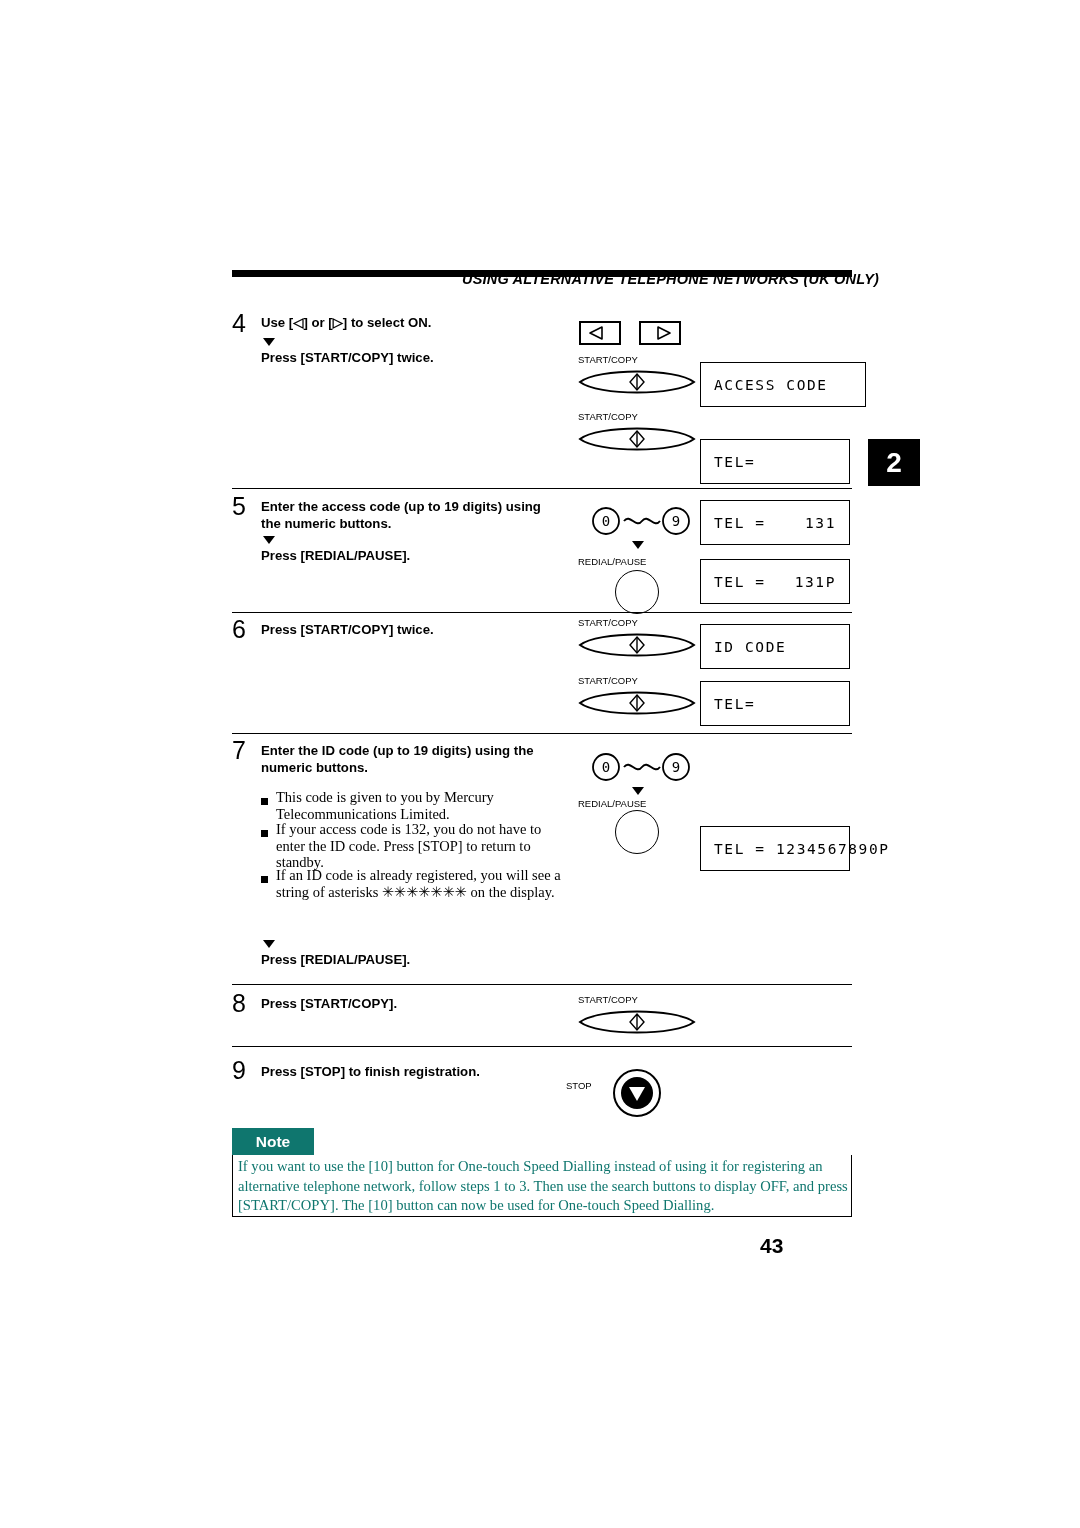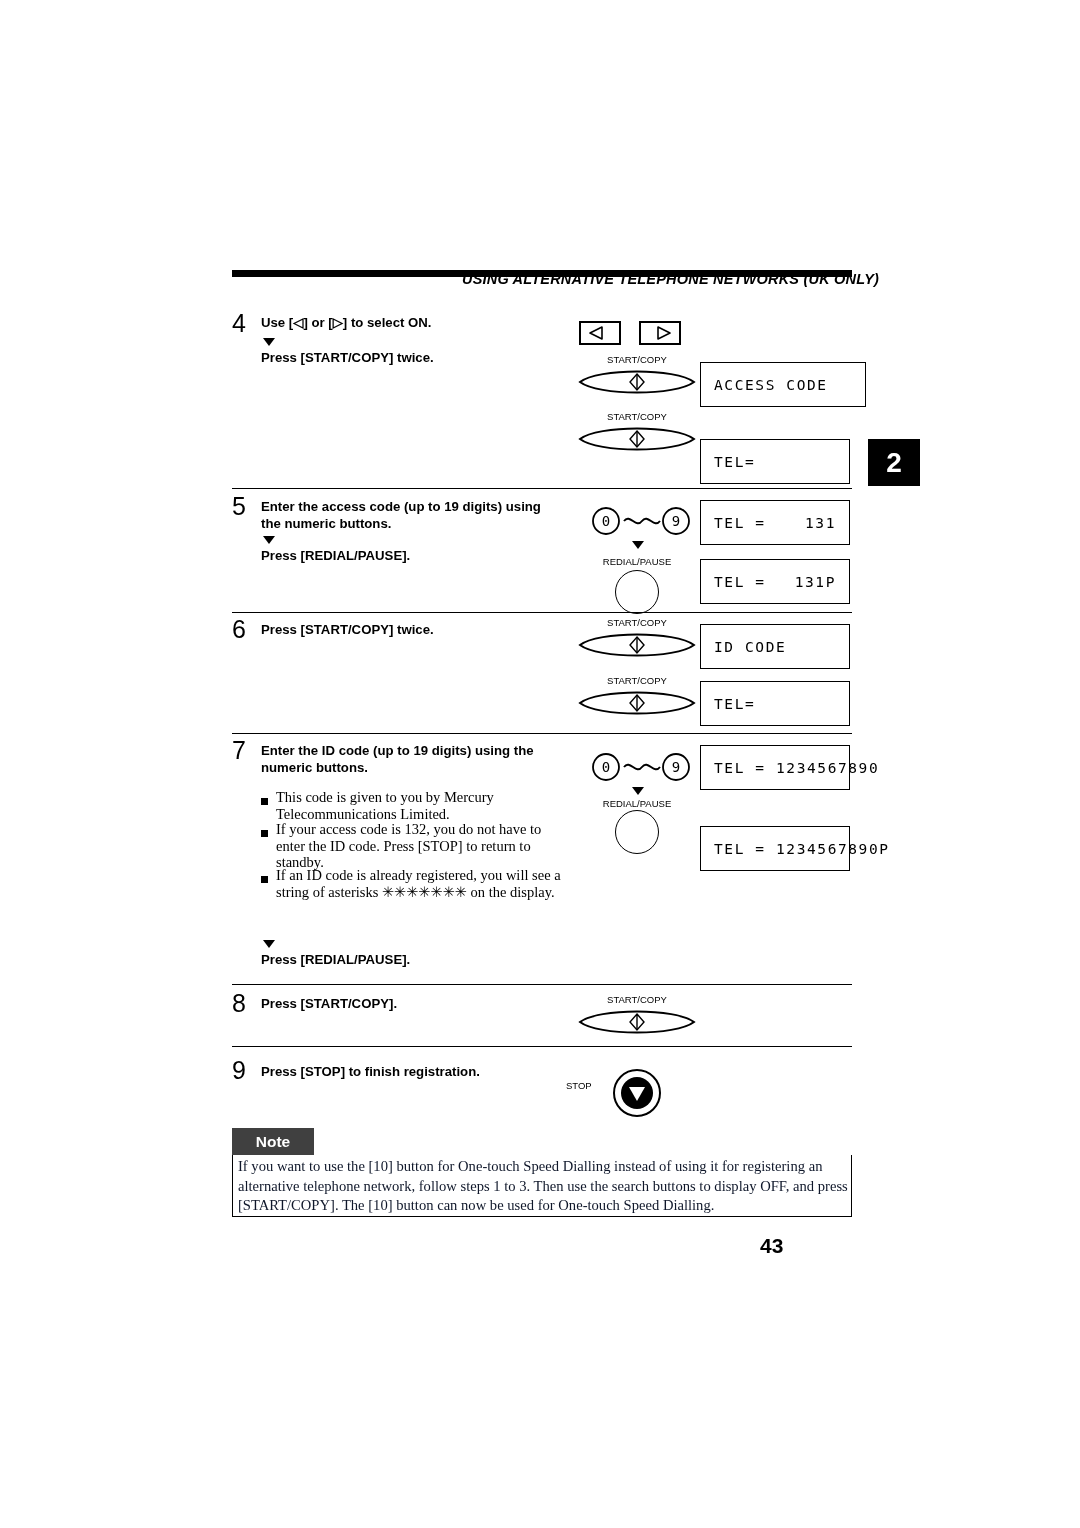--- a/index.html
+++ b/index.html
@@ -138,21 +138,21 @@
     white-space: pre;
   }
 
   
   .keylabel {
     position: absolute;
     font-family: "Liberation Sans", sans-serif;
     font-size: 9.5px;
     color: #000;
     white-space: nowrap;
-    text-align: center;
+    text-align: left;
   }
 
   
   .lens {
     position: absolute;
     width: 118px;
     height: 28px;
   }
   .lens svg { display: block; }
 
@@ -172,21 +172,21 @@
     height: 30px;
   }
 
   
   .note-tab {
     position: absolute;
     left: 232px;
     top: 1128px;
     width: 82px;
     height: 27px;
-    background: #404040;
+    background: #0f766e;
   }
   .note-tab span {
     position: absolute;
     left: 0; top: 0;
     width: 82px; height: 27px;
     display: flex;
     align-items: center;
     justify-content: center;
     color: #fff;
     font-family: "Liberation Sans", sans-serif;
@@ -204,21 +204,21 @@
     box-sizing: border-box;
   }
   .note-text {
     position: absolute;
     left: 238px;
     top: 1157px;
     width: 612px;
     font-family: "Liberation Serif", serif;
     font-size: 14.6px;
     line-height: 19.5px;
-    color: #0f172a;
+    color: #0f766e;
   }
   .page-num {
     position: absolute;
     left: 760px;
     top: 1234px;
     width: 92px;
     text-align: left;
     font-family: "Liberation Sans", sans-serif;
     font-weight: bold;
     font-size: 21px;
@@ -356,23 +356,20 @@
     <svg width="98" height="32" viewBox="0 0 98 32">
       <circle cx="14" cy="16" r="13" fill="#fff" stroke="#000" stroke-width="1.8"></circle>
       <text x="14" y="21" font-family="DejaVu Sans Mono, monospace" font-size="14" text-anchor="middle" fill="#000">0</text>
       <path d="M32,16 C38,8 44,24 50,16 C56,8 62,24 68,16" fill="none" stroke="#000" stroke-width="2"></path>
       <circle cx="84" cy="16" r="13" fill="#fff" stroke="#000" stroke-width="1.8"></circle>
       <text x="84" y="21" font-family="DejaVu Sans Mono, monospace" font-size="14" text-anchor="middle" fill="#000">9</text>
     </svg>
   </div>
   <div class="down-arrow" style="left:632px; top:787px;"></div>
 
-  <div class="lcd" style="left:700px; top:745px; width:150px; height:45px;">
-    <span class="l">TEL = 1234567890</span>
-  </div>
 
   <div class="keylabel" style="left:578px; top:798px; width:118px;">REDIAL/PAUSE</div>
   <div class="circle-btn" style="left:615px; top:810px; width:44px; height:44px;"></div>
 
   <div class="lcd" style="left:700px; top:826px; width:150px; height:45px;">
     <span class="l">TEL = 1234567890P</span>
   </div>
 
   <div class="bullet-sq" style="left:261px; top:798px;"></div>
   <div class="body-text" style="left:276px; top:789px; width:240px;">This code is given to you by Mercury Telecommunications Limited.</div>

